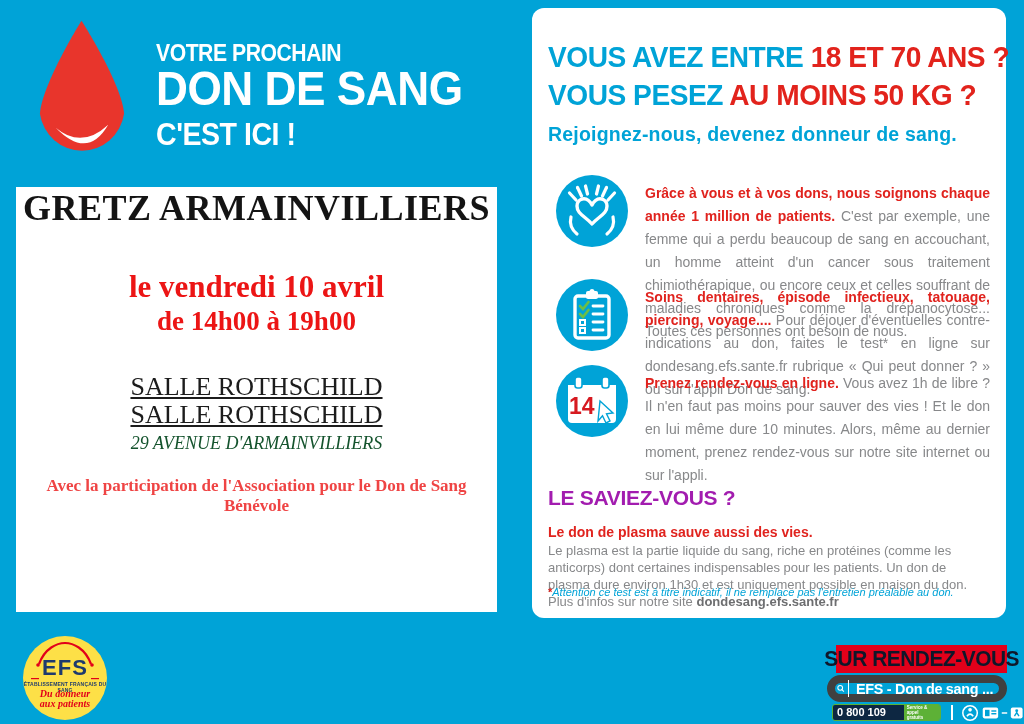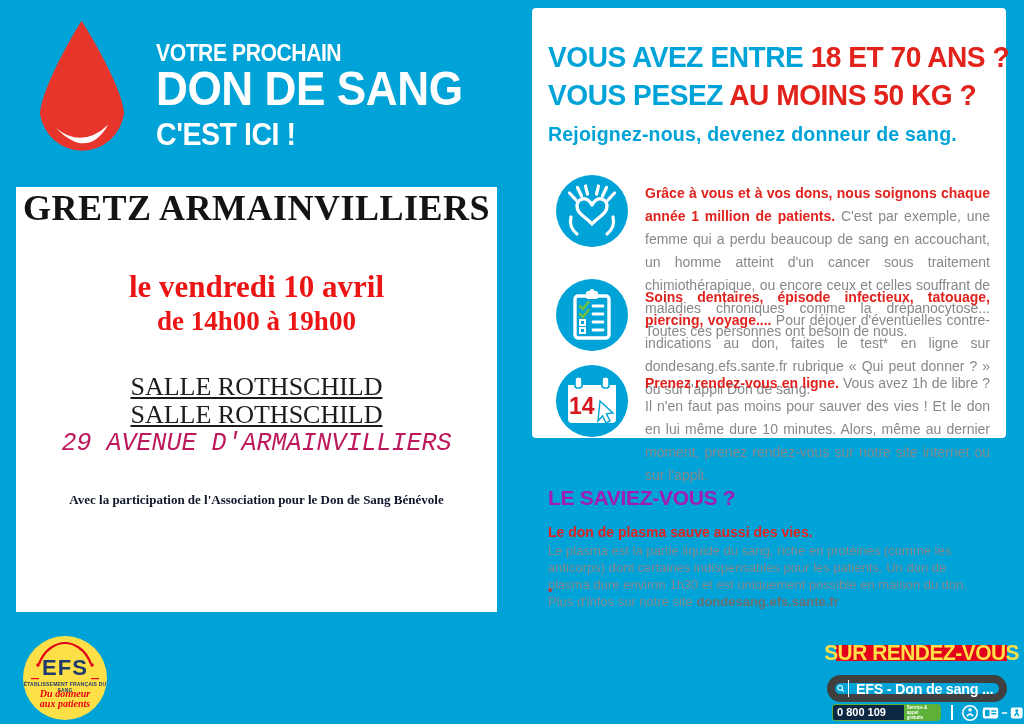--- a/index.html
+++ b/index.html
@@ -16,34 +16,34 @@
   .hdr-l3 { font-size:31px; line-height:33px; margin-top:7px; }
 
   
   .card { position:absolute; left:16px; top:187px; width:481px; height:425px; background:#fff;
           text-align:center; font-family:"Liberation Serif", serif; }
   .card-city { font-size:36px; font-weight:bold; color:#141414; letter-spacing:0.5px; }
   .card-date { margin-top:40px; font-size:31px; font-weight:bold; color:#EC1515; }
   .card-hours { margin-top:1px; font-size:27px; font-weight:bold; color:#EC1515; }
   .card-venue { margin-top:0; font-size:26px; color:#1c1c1c; text-decoration:underline; line-height:28px; }
   .card-venue.first { margin-top:36px; }
-  .card-address { font-size:25px; font-style:italic; color:#be185d; line-height:29px;font-family:Liberation Mono, monospace; }
-  .card-part { margin-top:34px; font-size:13px; font-weight:bold; color:#0f172a; }
+  .card-address { font-size:18px; font-style:italic; color:#14532d; line-height:29px; }
+  .card-part { margin-top:18px; font-size:17px; font-weight:bold; color:#ef4444; }
 
   
   .efs { position:absolute; left:23px; top:636px; width:84px; height:84px; border-radius:50%;
          background:#fde047; text-align:center; }
   .efs svg { position:absolute; left:0; top:0; }
   .efs-name { position:absolute; top:19px; width:100%; font-size:22px; font-weight:bold; color:#1E3A6E; letter-spacing:1px; }
   .efs-sub { position:absolute; top:45px; width:100%; font-size:5px; font-weight:bold; color:#1E3A6E; letter-spacing:0.2px; }
   .efs-tag { position:absolute; top:53px; width:100%; padding:0 10px; font-family:"Liberation Serif", serif;
              font-style:italic; font-weight:bold; font-size:10px; line-height:10px; color:#E2001A; }
 
   
-  .panel { position:absolute; left:532px; top:8px; width:474px; height:430px; background:#fff; border-radius:4px; }
+  .panel { position:absolute; left:532px; top:8px; width:474px; height:610px; background:#fff; border-radius:12px; }
   .headlines { position:absolute; left:16px; top:30px; right:10px; }
   .hl { font-weight:bold; font-size:29px; line-height:38px; letter-spacing:-0.5px; transform:scaleX(0.97);
         transform-origin:left top; white-space:nowrap; }
   .hl .c { color:#00A3D7; } .hl .r { color:#E2231C; }
   .subline { margin-top:9px; font-size:19.5px; font-weight:bold; color:#00A3D7; letter-spacing:0.2px; }
 
   .item { position:absolute; left:24px; right:16px; display:flex; }
   .item-1 { top:167px; } .item-2 { top:271px; } .item-3 { top:357px; }
   .badge-icon { flex:none; width:72px; height:72px; position:relative; }
   .item p { flex:1; margin-left:17px; margin-top:7px; font-size:14px; line-height:23px;
@@ -53,22 +53,22 @@
 
   .saviez { position:absolute; left:16px; right:16px; top:478px; }
   .saviez-title { font-size:21px; font-weight:bold; color:#a21caf; letter-spacing:-0.3px; }
   .saviez-lead { margin-top:14px; font-size:14px; font-weight:bold; color:#E0231E; }
   .saviez-body { margin-top:2px; font-size:13px; line-height:17px; color:#87888A; }
   .saviez-body b { color:#6D6E70; }
   .footnote { position:absolute; left:16px; top:578px; font-size:11px; color:#00A3D7; font-style:italic; }
   .footnote .star { color:#E0231E; font-style:normal; font-weight:bold; }
 
   
-  .rdv { position:absolute; left:836px; top:645px; width:171px; height:16px; background:#E2001A;
-         color:#fde047; font-weight:bold; font-size:22px; letter-spacing:-0.5px;
+  .rdv { position:absolute; left:836px; top:645px; width:171px; height:28px; background:#E2001A;
+         color:#0f172a; font-weight:bold; font-size:22px; letter-spacing:-0.5px;
          display:flex; align-items:center; justify-content:center; }
   .rdv span { transform:scaleX(0.95); white-space:nowrap; }
   .search { position:absolute; left:827px; top:675px; width:180px; height:27px; border:8px solid #404040;
             border-radius:15px; display:flex; align-items:center; color:#fff; }
   .search .divider { width:2px; height:17px; background:#fff; margin:0 7px 0 2px; }
   .search-text { font-weight:bold; font-size:15px; letter-spacing:-0.3px; white-space:nowrap; transform:scaleX(0.96); transform-origin:left center; }
   .phone-strip { position:absolute; left:832px; top:703px; height:19px; display:flex; align-items:center; }
   .phone-box { display:flex; align-items:stretch; border:1.5px solid #5DB136; border-radius:3px; overflow:hidden; height:17px; }
   .phone-num { background:#0D2742; color:#fff; font-weight:bold; font-size:11px; line-height:14px; padding:0 4px; }
   .phone-tag { background:#5DB136; color:#fff; font-size:4.5px; line-height:5px; font-weight:bold;

